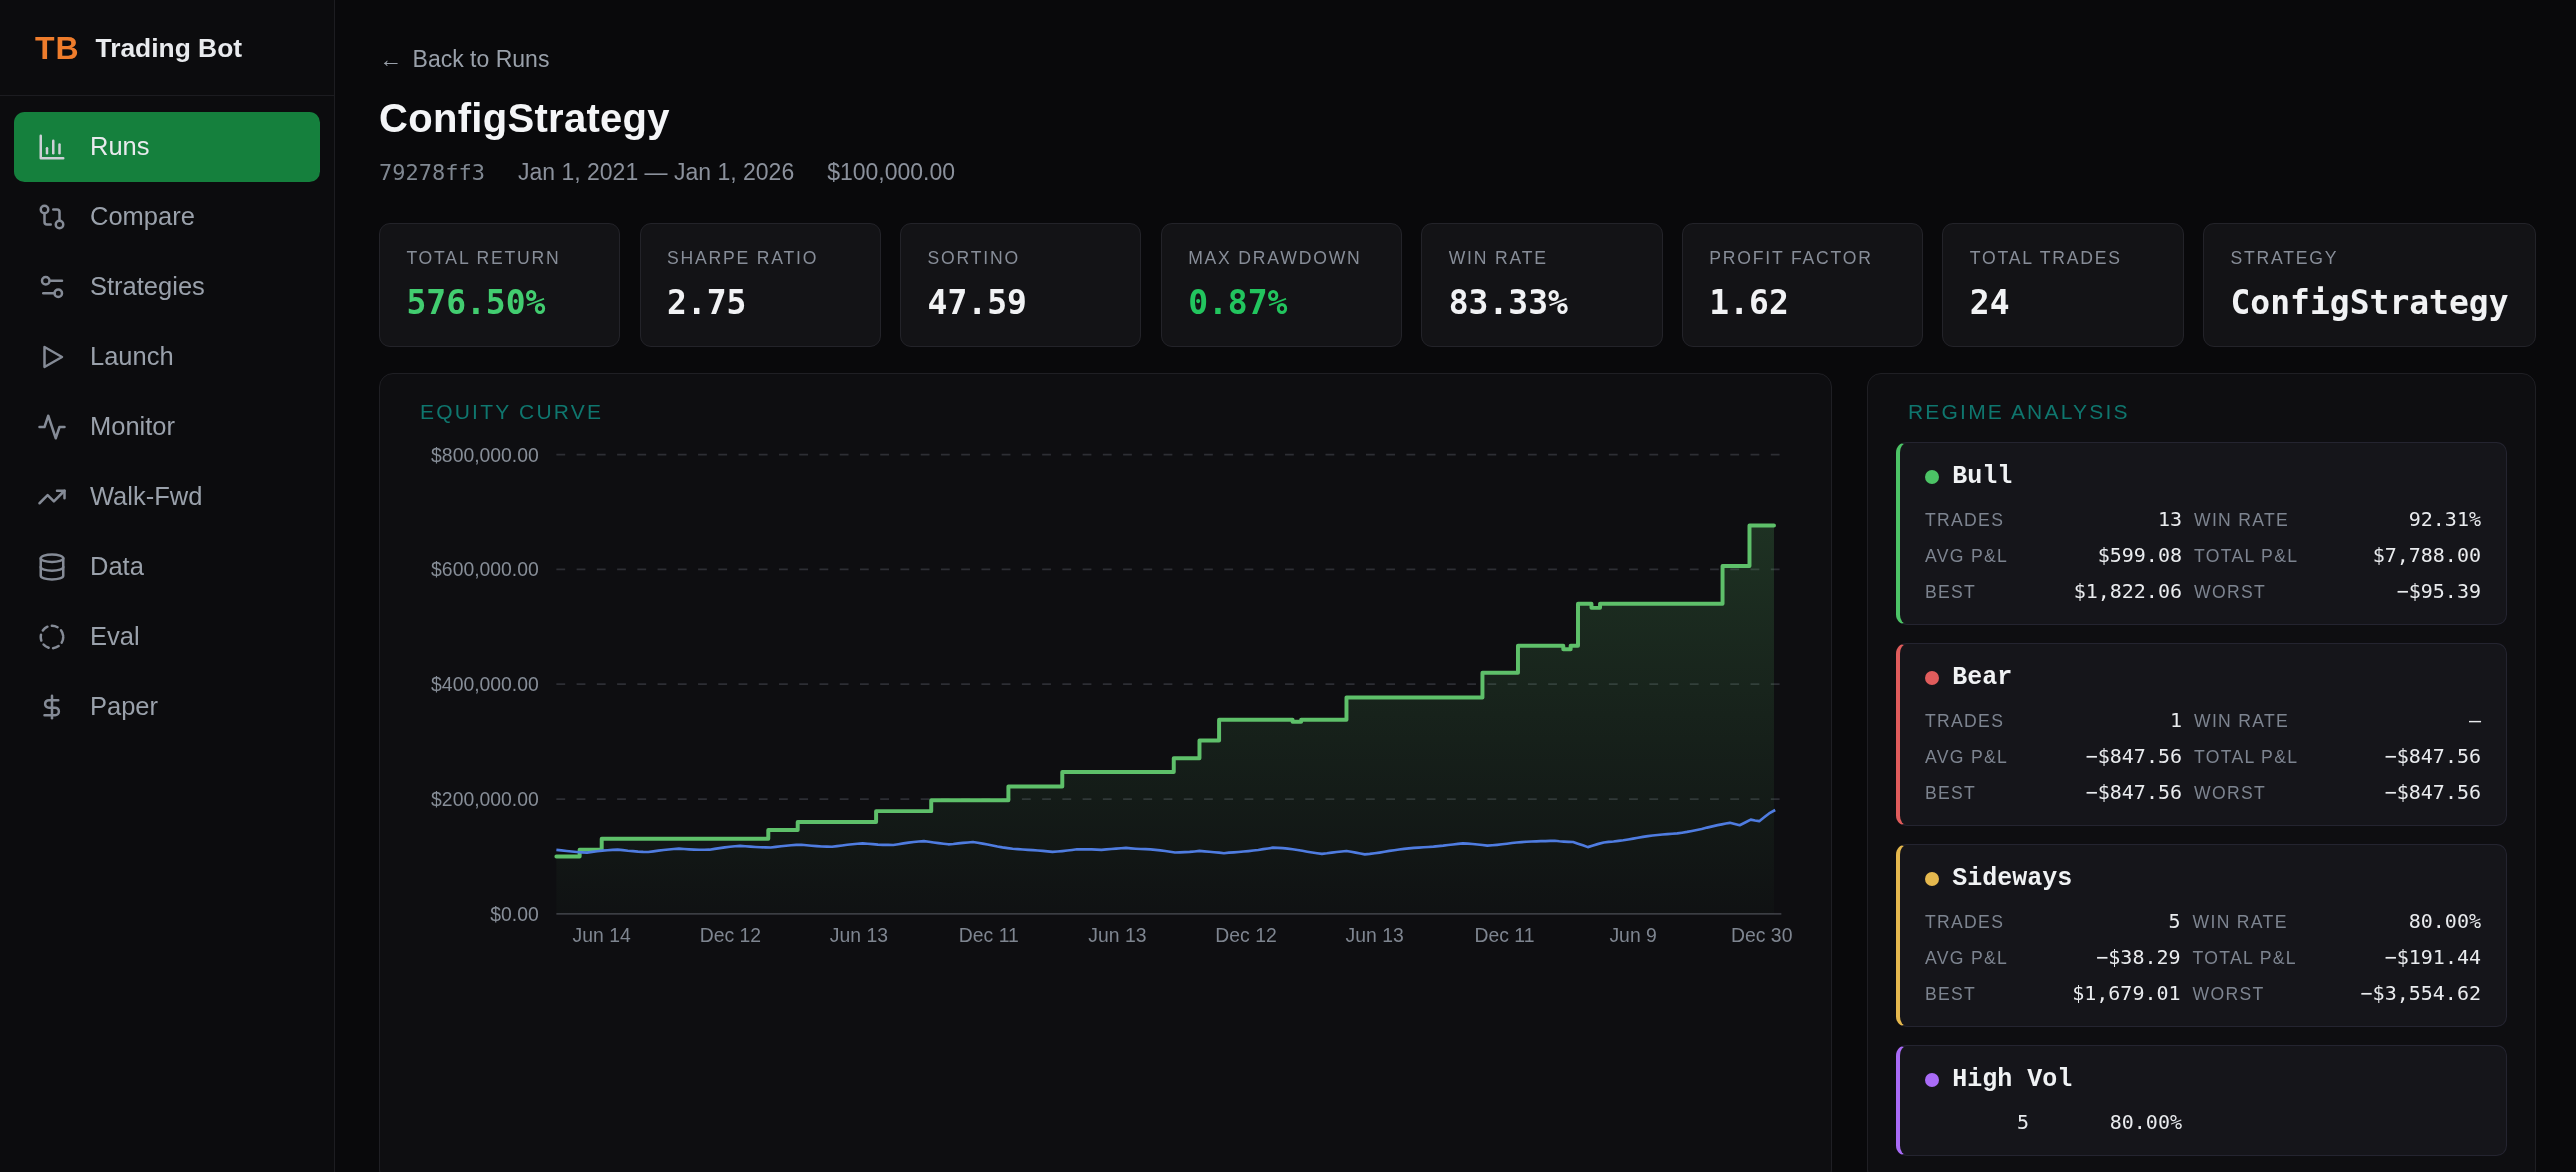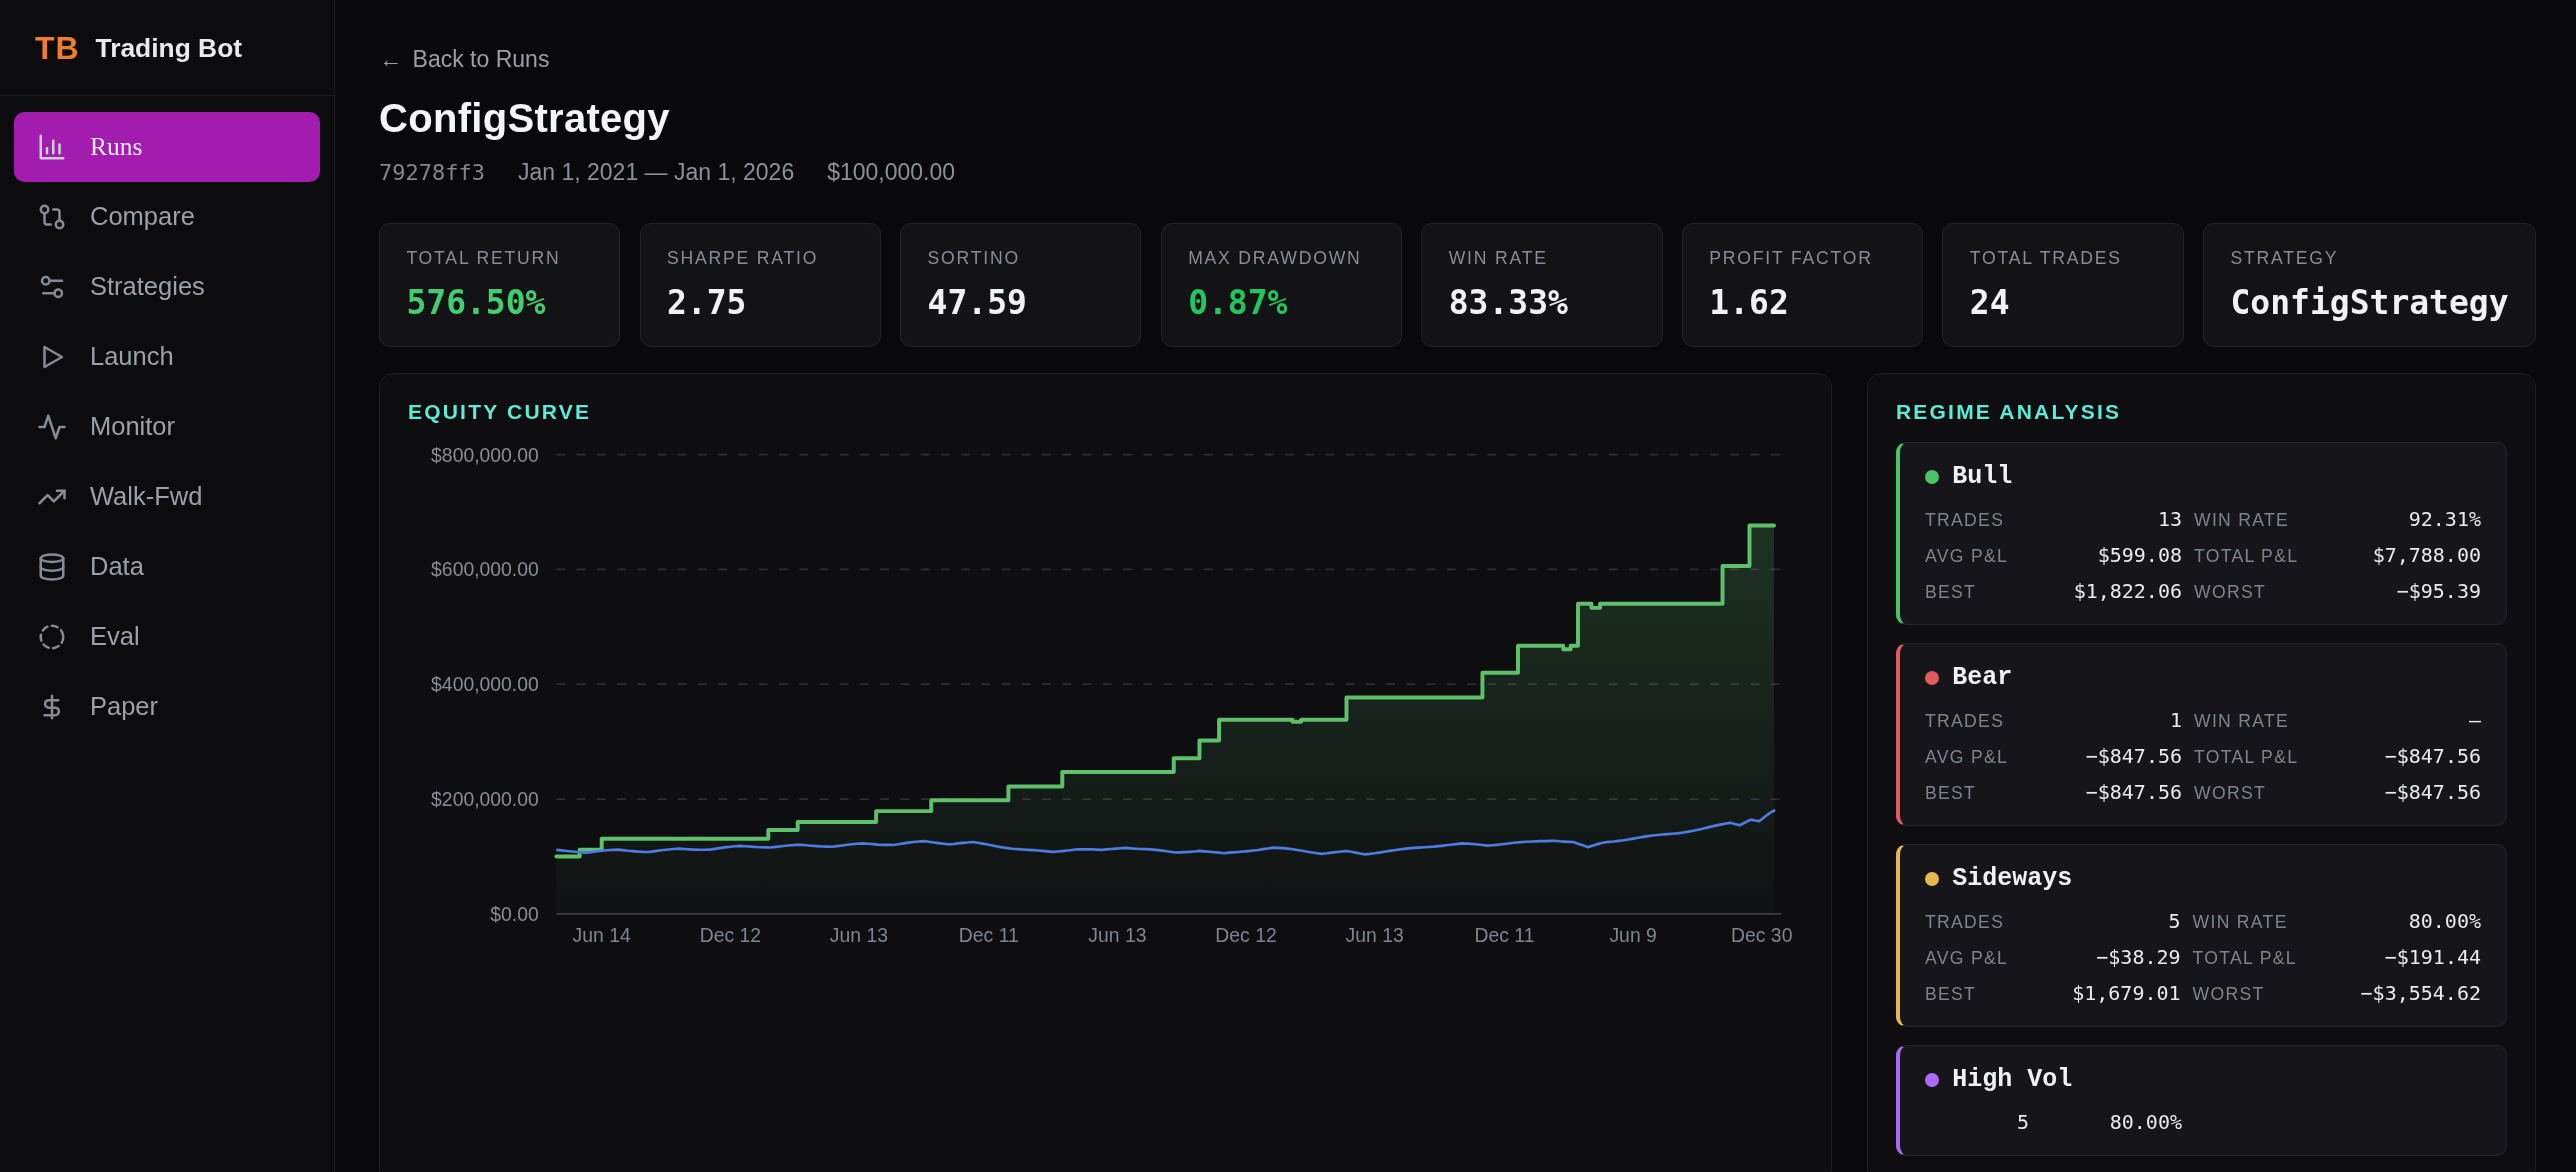--- a/index.html
+++ b/index.html
@@ -20,21 +20,21 @@
   .logo-row { display:flex; align-items:center; gap:16px; padding:30px 35px 28px 35px; }
   .logo-mark { color:#ef7d2c; font-weight:800; font-size:32px; letter-spacing:0.9px; }
   .logo-text { color:#e9ebee; font-weight:600; font-size:26.4px; }
   .sidebar-divider { height:0.9px; background:#1c1c20; }
   .nav { padding:16px 14px; display:flex; flex-direction:column; }
   .nav-item {
     display:flex; align-items:center; gap:23px;
     height:70px; padding:0 23px; border-radius:10.6px;
     color:#9aa1ab; font-size:25.5px; cursor:pointer;
   }
-  .nav-item.active { background:#a21caf; color:#e8eaed;font-family:Liberation Serif, serif; }
+  .nav-item.active { background:#15803d; color:#e8eaed; }
   .nav-icon { display:flex; align-items:center; color:#858b96; }
   .nav-item.active .nav-icon { color:#ccd0d6; }
   .nav-icon svg { width:30px; height:30px; }
 
   
   .main { flex:1; padding:46px 40px 0 44px; overflow:hidden; }
   .back-link { display:inline-flex; align-items:center; gap:10.6px; font-size:23px; color:#99a0aa; cursor:pointer; text-decoration:none; }
   .page-title { margin-top:23px; font-size:40px; font-weight:700; color:#f4f5f7; letter-spacing:0.3px; }
   .meta-row { margin-top:17.6px; display:flex; align-items:baseline; gap:33px; font-size:23px; color:#8b919c; }
   .run-id { font-family:"DejaVu Sans Mono", monospace; font-size:22px; color:#7f8791; }
@@ -48,21 +48,21 @@
     font-weight:bold; font-size:33px; color:#f1f2f4; white-space:nowrap;
   }
   .stat-value.green { color:#42cd70; }
   .stat-value.red { color:#22c55e; }
 
   
   .panels { margin-top:26.4px; display:flex; gap:35px; align-items:stretch; }
   .panel { background:#0e0e11; border:0.9px solid #1f1f24; border-radius:14px; padding:26.4px 28px; }
   .equity-panel { flex:1; }
   .regime-panel { width:669px; min-width:669px; }
-  .panel-title { font-size:21px; font-weight:700; letter-spacing:2.2px; color:#5eead4; }
+  .panel-title { font-size:21px; font-weight:400; letter-spacing:2.2px; color:#0f766e;margin-left:12px; }
   #equity-chart { display:block; margin-top:19.4px; }
   #equity-chart text { font-family:"Liberation Sans", sans-serif; font-size:22px; fill:#7e8590; }
   #equity-chart text.ylab { fill:#868d97; }
 
   
   .regime-cards { margin-top:17.6px; display:flex; flex-direction:column; gap:17.6px; }
   .regime-card {
     background:#15151a; border:0.9px solid #242430; border-left-width:4.4px;
     border-radius:10.6px; padding:19.4px 25px 21px 25px;
   }

